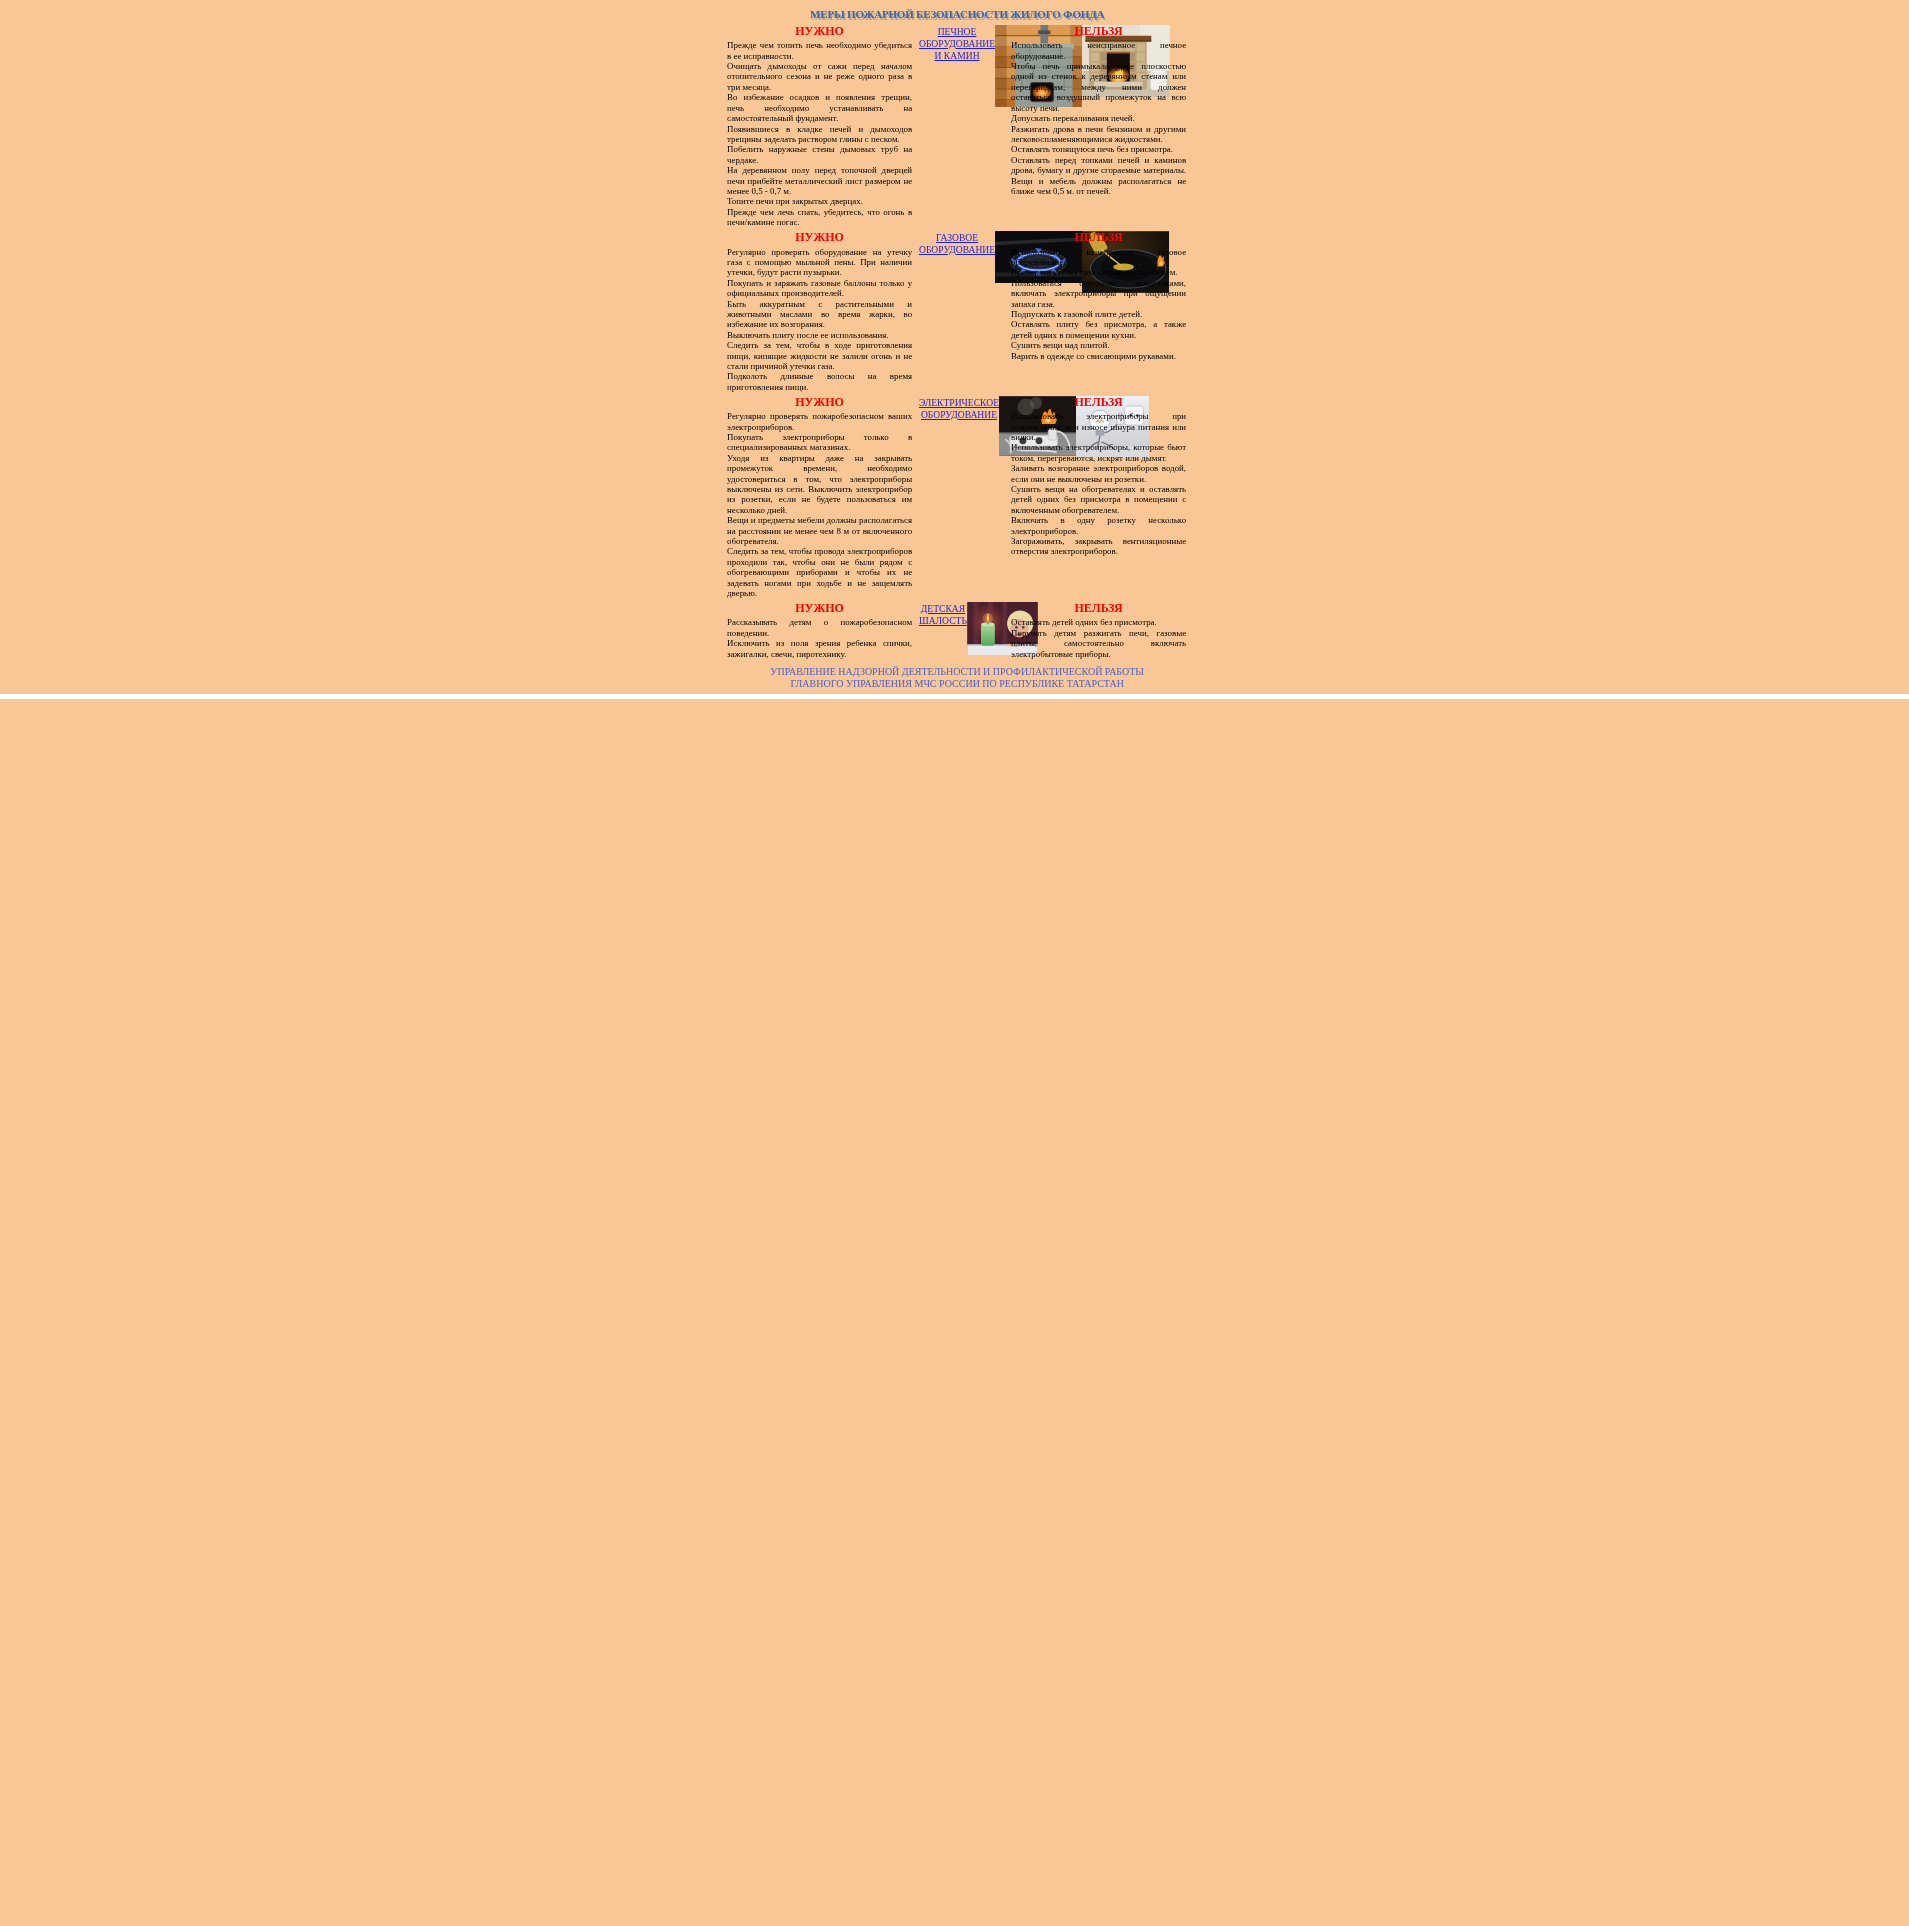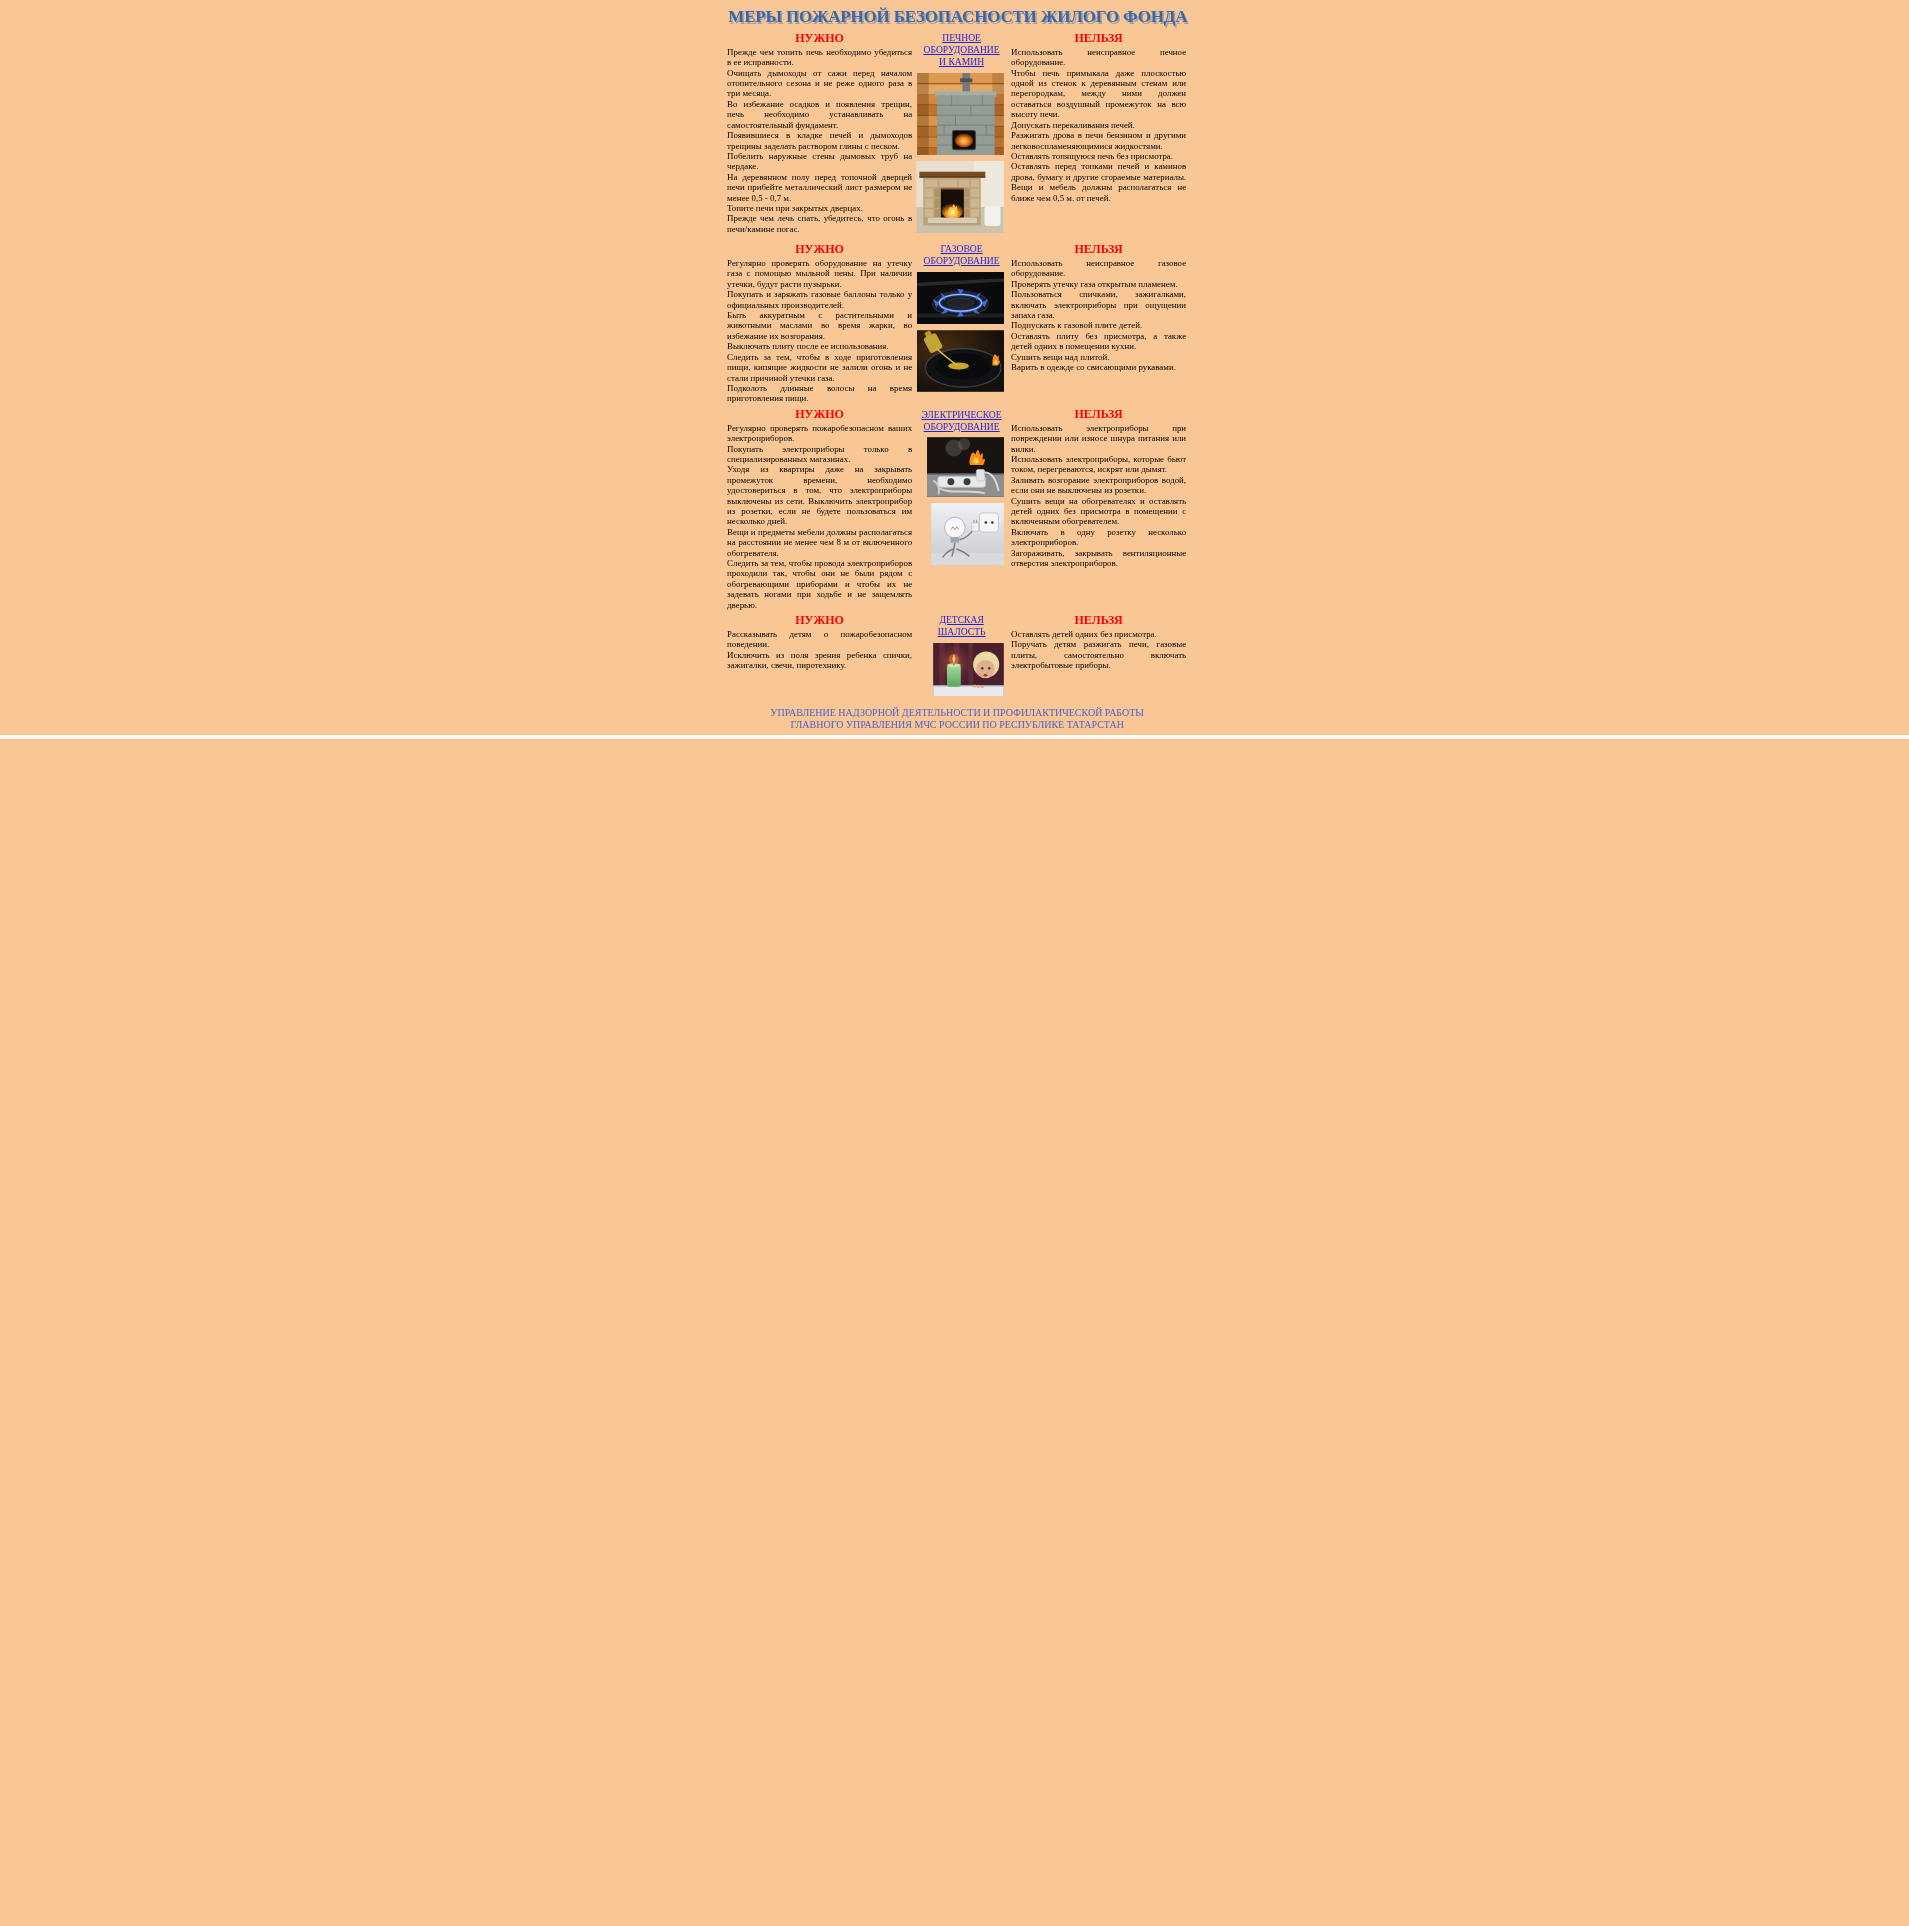--- a/index.html
+++ b/index.html
@@ -1,25 +1,25 @@
 <!DOCTYPE html>
 <html lang="ru" style="font-size:6.2px"><head>
 <meta charset="utf-8">
 <title>Poster</title>
 <style>
   html,body{margin:0;padding:0;background:#F9C795;font-family:"Liberation Serif",serif;}
   .page{width:478px;margin:0 auto;padding:6.2px 6.2px 0 11.6px;box-sizing:border-box;background:#F9C795;}
-  .title{margin:1.5px 0 5.4px;text-align:right;color:#3866A8;font-size:17px;font-weight:700;
+  .title{margin:1.5px 0 5.4px;text-align:center;color:#3866A8;font-size:11px;font-weight:700;
          letter-spacing:-0.2px;line-height:1.1;text-shadow:1.5px 1.5px 0 rgba(148,152,162,.85);}
   .content{display:grid;grid-template-columns:185px 89px 175px;column-gap:5px;row-gap:3.9px;}
   .section{display:contents;}
   .col{min-width:0;}
   .hdr{text-align:center;color:#FF0000;font-weight:700;font-size:12px;margin:0 0 1.9px;line-height:1.1;}
   p.item{margin:0;font-size:8.9px;line-height:1.17;text-align:justify;color:#000;}
-  .mid{display:flex;flex-direction:column;align-items:flex-end;padding:0 1.9px;box-sizing:border-box;}
+  .mid{display:flex;flex-direction:row;align-items:flex-start;padding:0 1.9px;box-sizing:border-box;}
   .topic{color:#1F1FDE;font-size:9.6px;line-height:1.25;text-align:center;font-weight:400;
          text-decoration:underline;text-decoration-thickness:0.8px;text-underline-offset:1.2px;margin:0.4px 0 4.6px;}
   .sec-electric .topic{margin-top:1px;}
   .photo{margin:0 0 6.2px;line-height:0;border:0;}
   .photo svg{display:block;}
   .footer{margin:4.6px 0 0;text-align:center;color:#4A5FCE;font-size:10px;line-height:1.2;font-weight:400;}
   .footer div{white-space:nowrap;}
   .bottom-strip{height:4.6px;background:#ffffff;margin-top:3.9px;}
 </style>
 </head>

